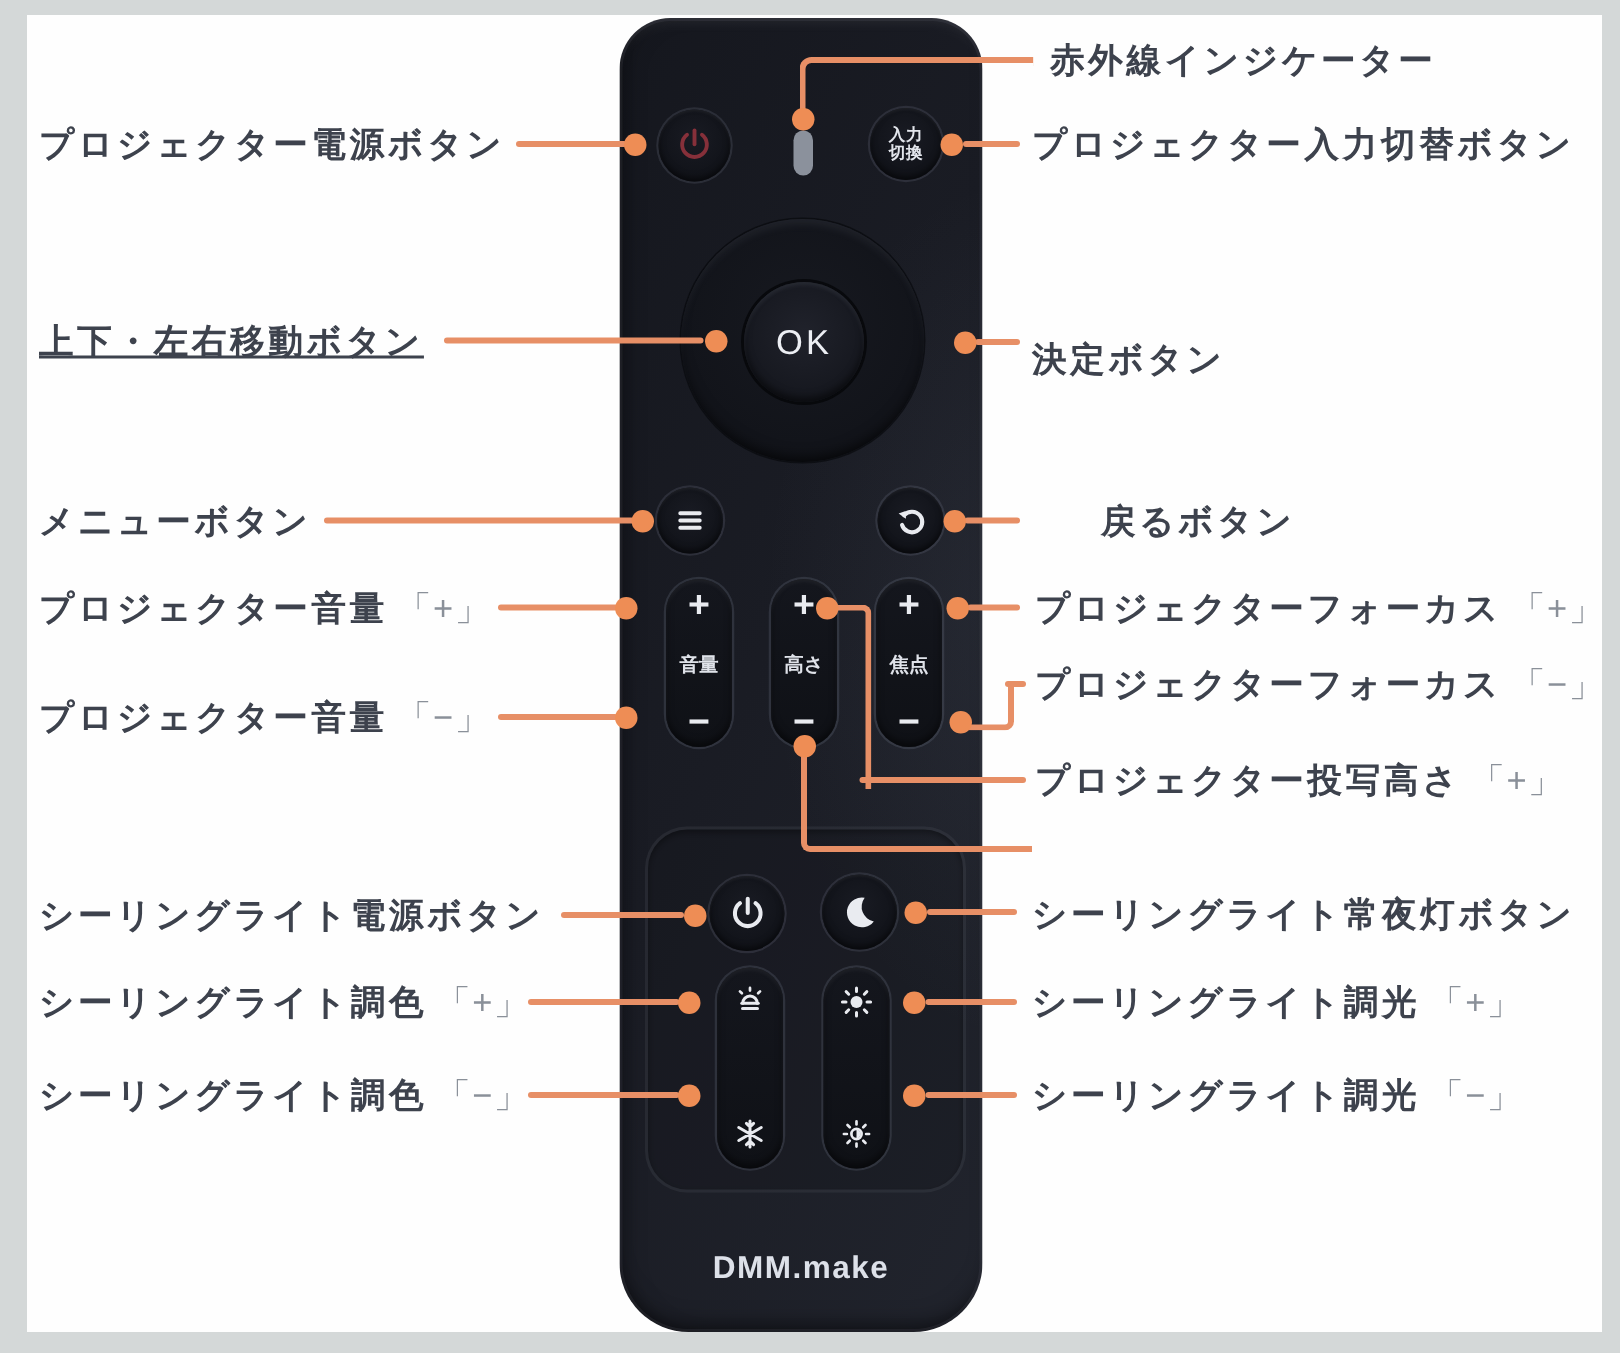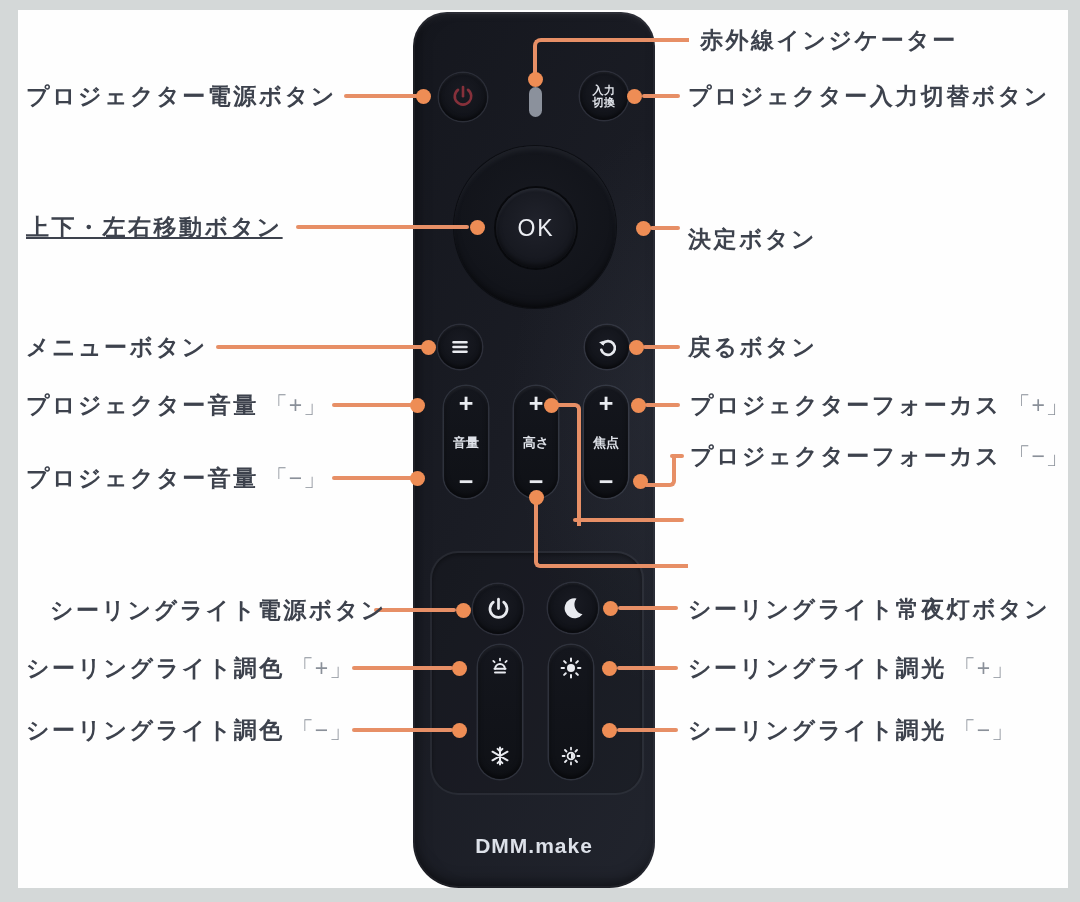--- a/index.html
+++ b/index.html
@@ -119,22 +119,22 @@
 
   
   .lab {
     position:absolute; line-height:30px; font-size:23px; font-weight:600;
     color:#3d424d; letter-spacing:2.5px; white-space:nowrap;
   }
   .lab .sfx { color:#8a9099; font-weight:500; margin-left:6px; letter-spacing:1px; }
   .lab-left { left:26px; }
   .lab-right { left:688px; }
   .l1 { top:81px; } .l2 { top:212px;text-decoration:underline; } .l3 { top:332px; } .l4 { top:390px; }
-  .l5 { top:463px; } .l6 { top:595px;margin-left:24px; } .l7 { top:653px; } .l8 { top:715px; }
-  .r1 { top:25px; left:700px; } .r2 { top:81px; } .r3 { top:224px; } .r4 { top:332px; }
+  .l5 { top:463px; } .l6 { top:595px; } .l7 { top:653px; } .l8 { top:715px; }
+  .r1 { top:25px; left:700px; } .r2 { top:81px; } .r3 { top:224px; } .r4 { top:332px;margin-left:46px; }
   .r5 { top:390px; left:690px; } .r6 { top:441px; left:690px; }
   .r7 { top:505px; left:690px; } .r8 { top:548px; left:690px; }
   .r9 { top:594px; } .r10 { top:653px; } .r11 { top:715px; }
 </style>
 </head>
 <body>
 
 <div class="canvas">
   <div class="sheet"></div>
 
@@ -296,16 +296,17 @@
   <div class="lab lab-left l6"><span>シーリングライト電源ボタン</span><span class="sfx"></span></div>
   <div class="lab lab-left l7"><span>シーリングライト調色</span><span class="sfx">「+」</span></div>
   <div class="lab lab-left l8"><span>シーリングライト調色</span><span class="sfx">「−」</span></div>
 
   <div class="lab lab-right r1"><span>赤外線インジケーター</span><span class="sfx"></span></div>
   <div class="lab lab-right r2"><span>プロジェクター入力切替ボタン</span><span class="sfx"></span></div>
   <div class="lab lab-right r3"><span>決定ボタン</span><span class="sfx"></span></div>
   <div class="lab lab-right r4"><span>戻るボタン</span><span class="sfx"></span></div>
   <div class="lab lab-right r5"><span>プロジェクターフォーカス</span><span class="sfx">「+」</span></div>
   <div class="lab lab-right r6"><span>プロジェクターフォーカス</span><span class="sfx">「−」</span></div>
+  <div class="lab lab-right r7"><span>プロジェクター投写高さ</span><span class="sfx">「+」</span></div>
   <div class="lab lab-right r9"><span>シーリングライト常夜灯ボタン</span><span class="sfx"></span></div>
   <div class="lab lab-right r10"><span>シーリングライト調光</span><span class="sfx">「+」</span></div>
   <div class="lab lab-right r11"><span>シーリングライト調光</span><span class="sfx">「−」</span></div>
 </div>
 
 </body></html>

